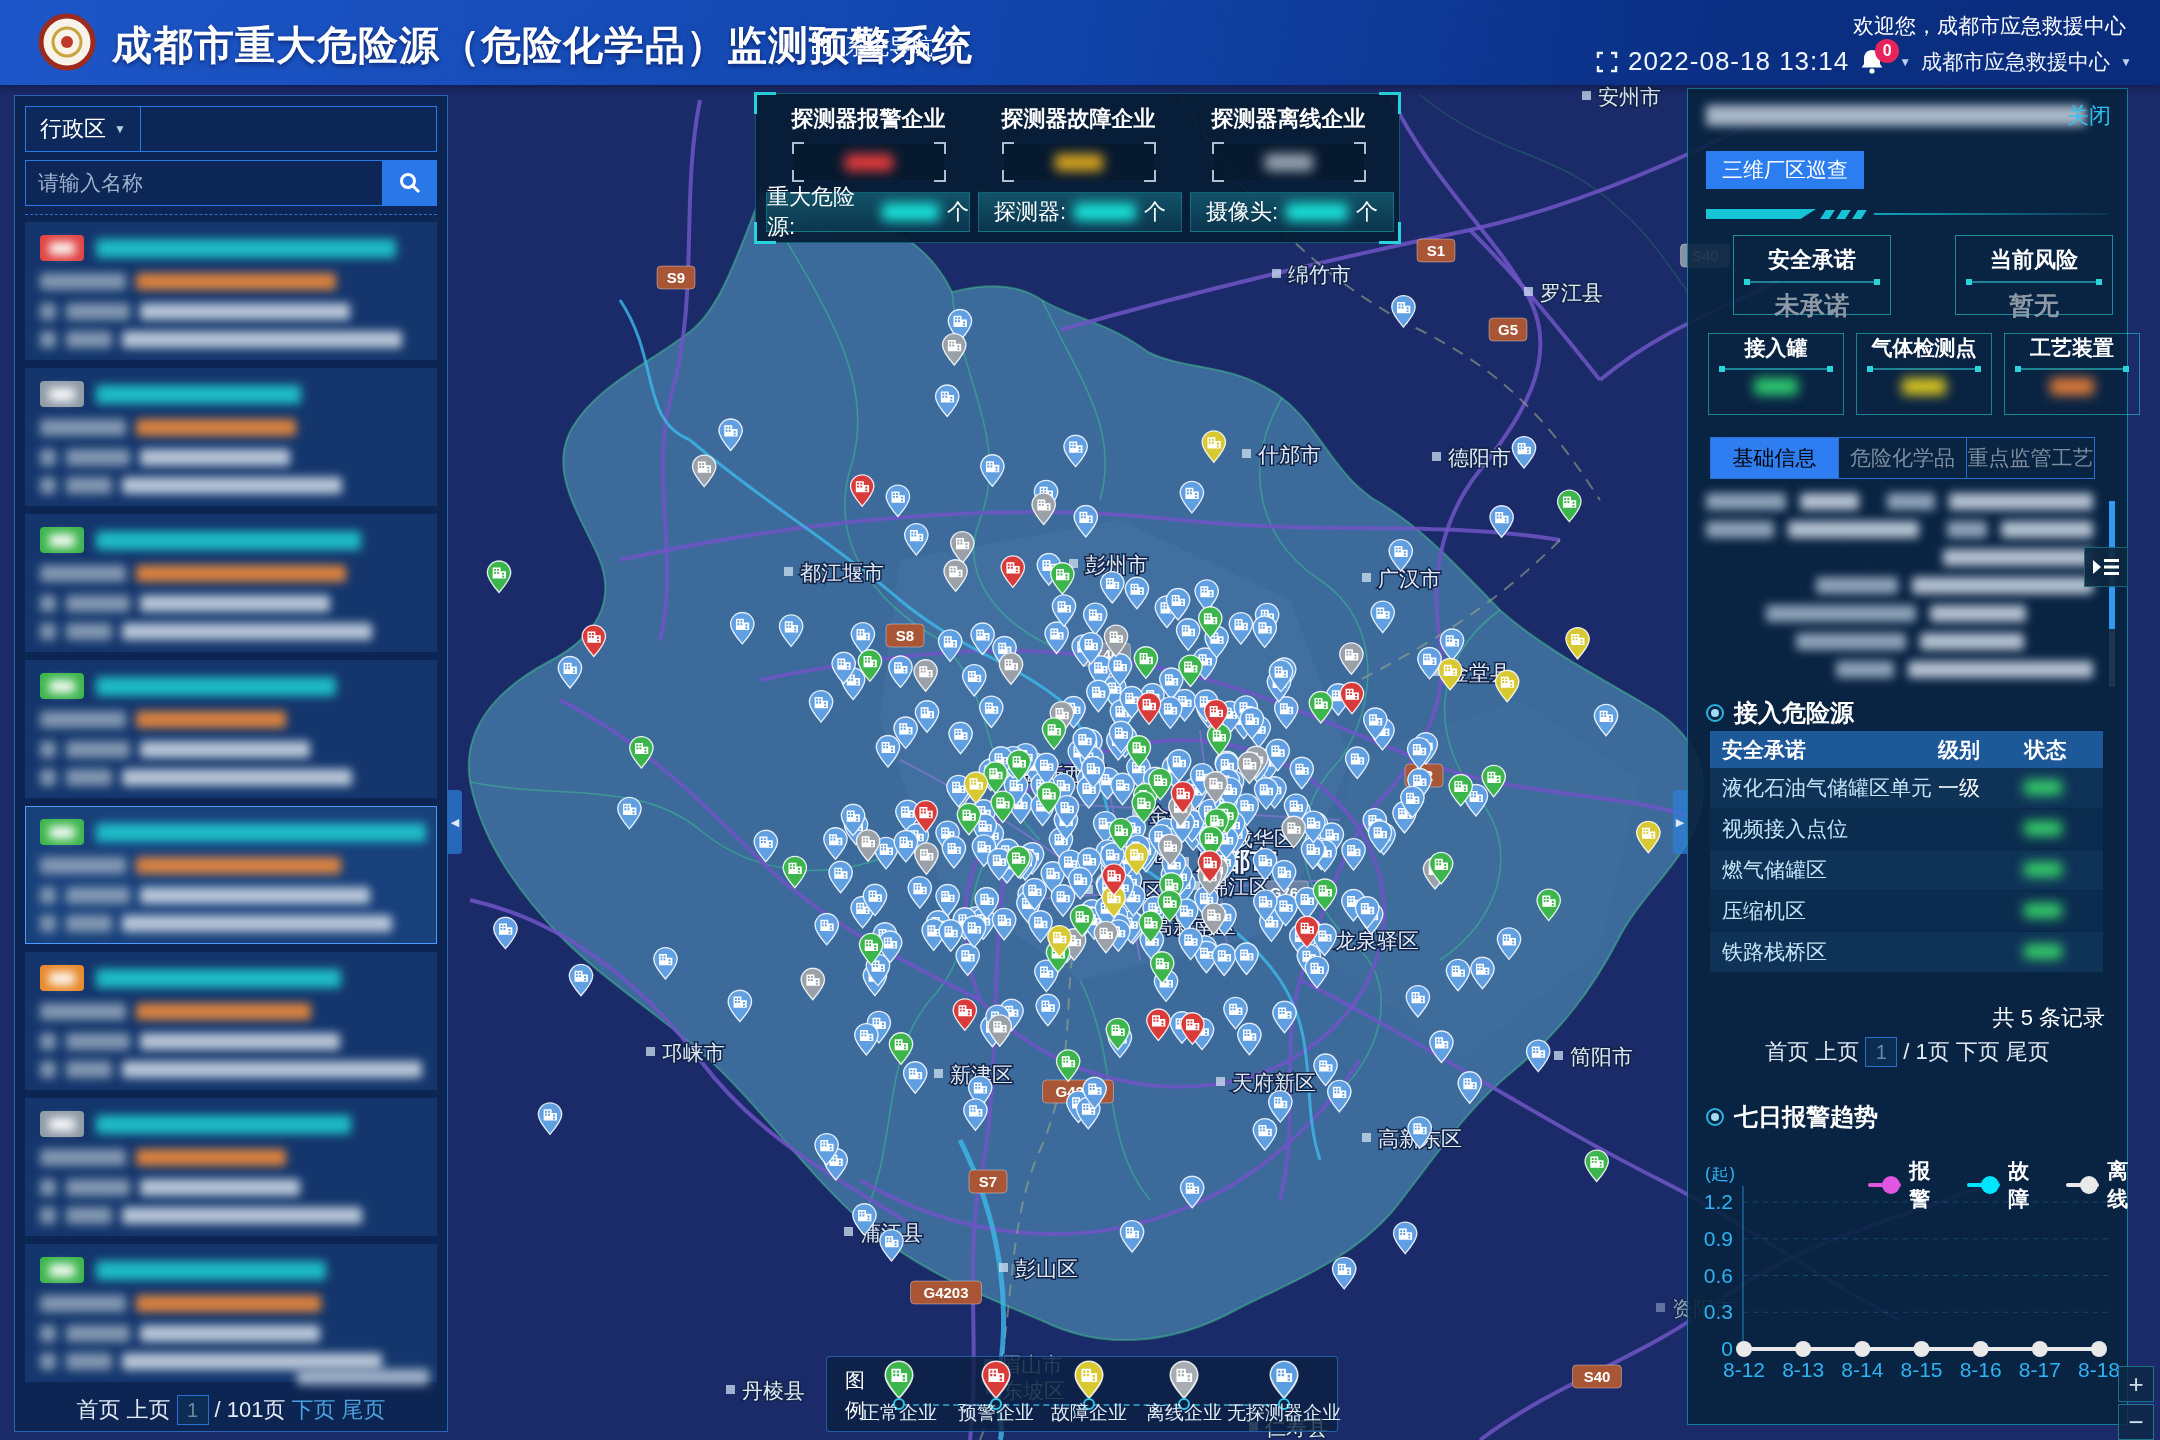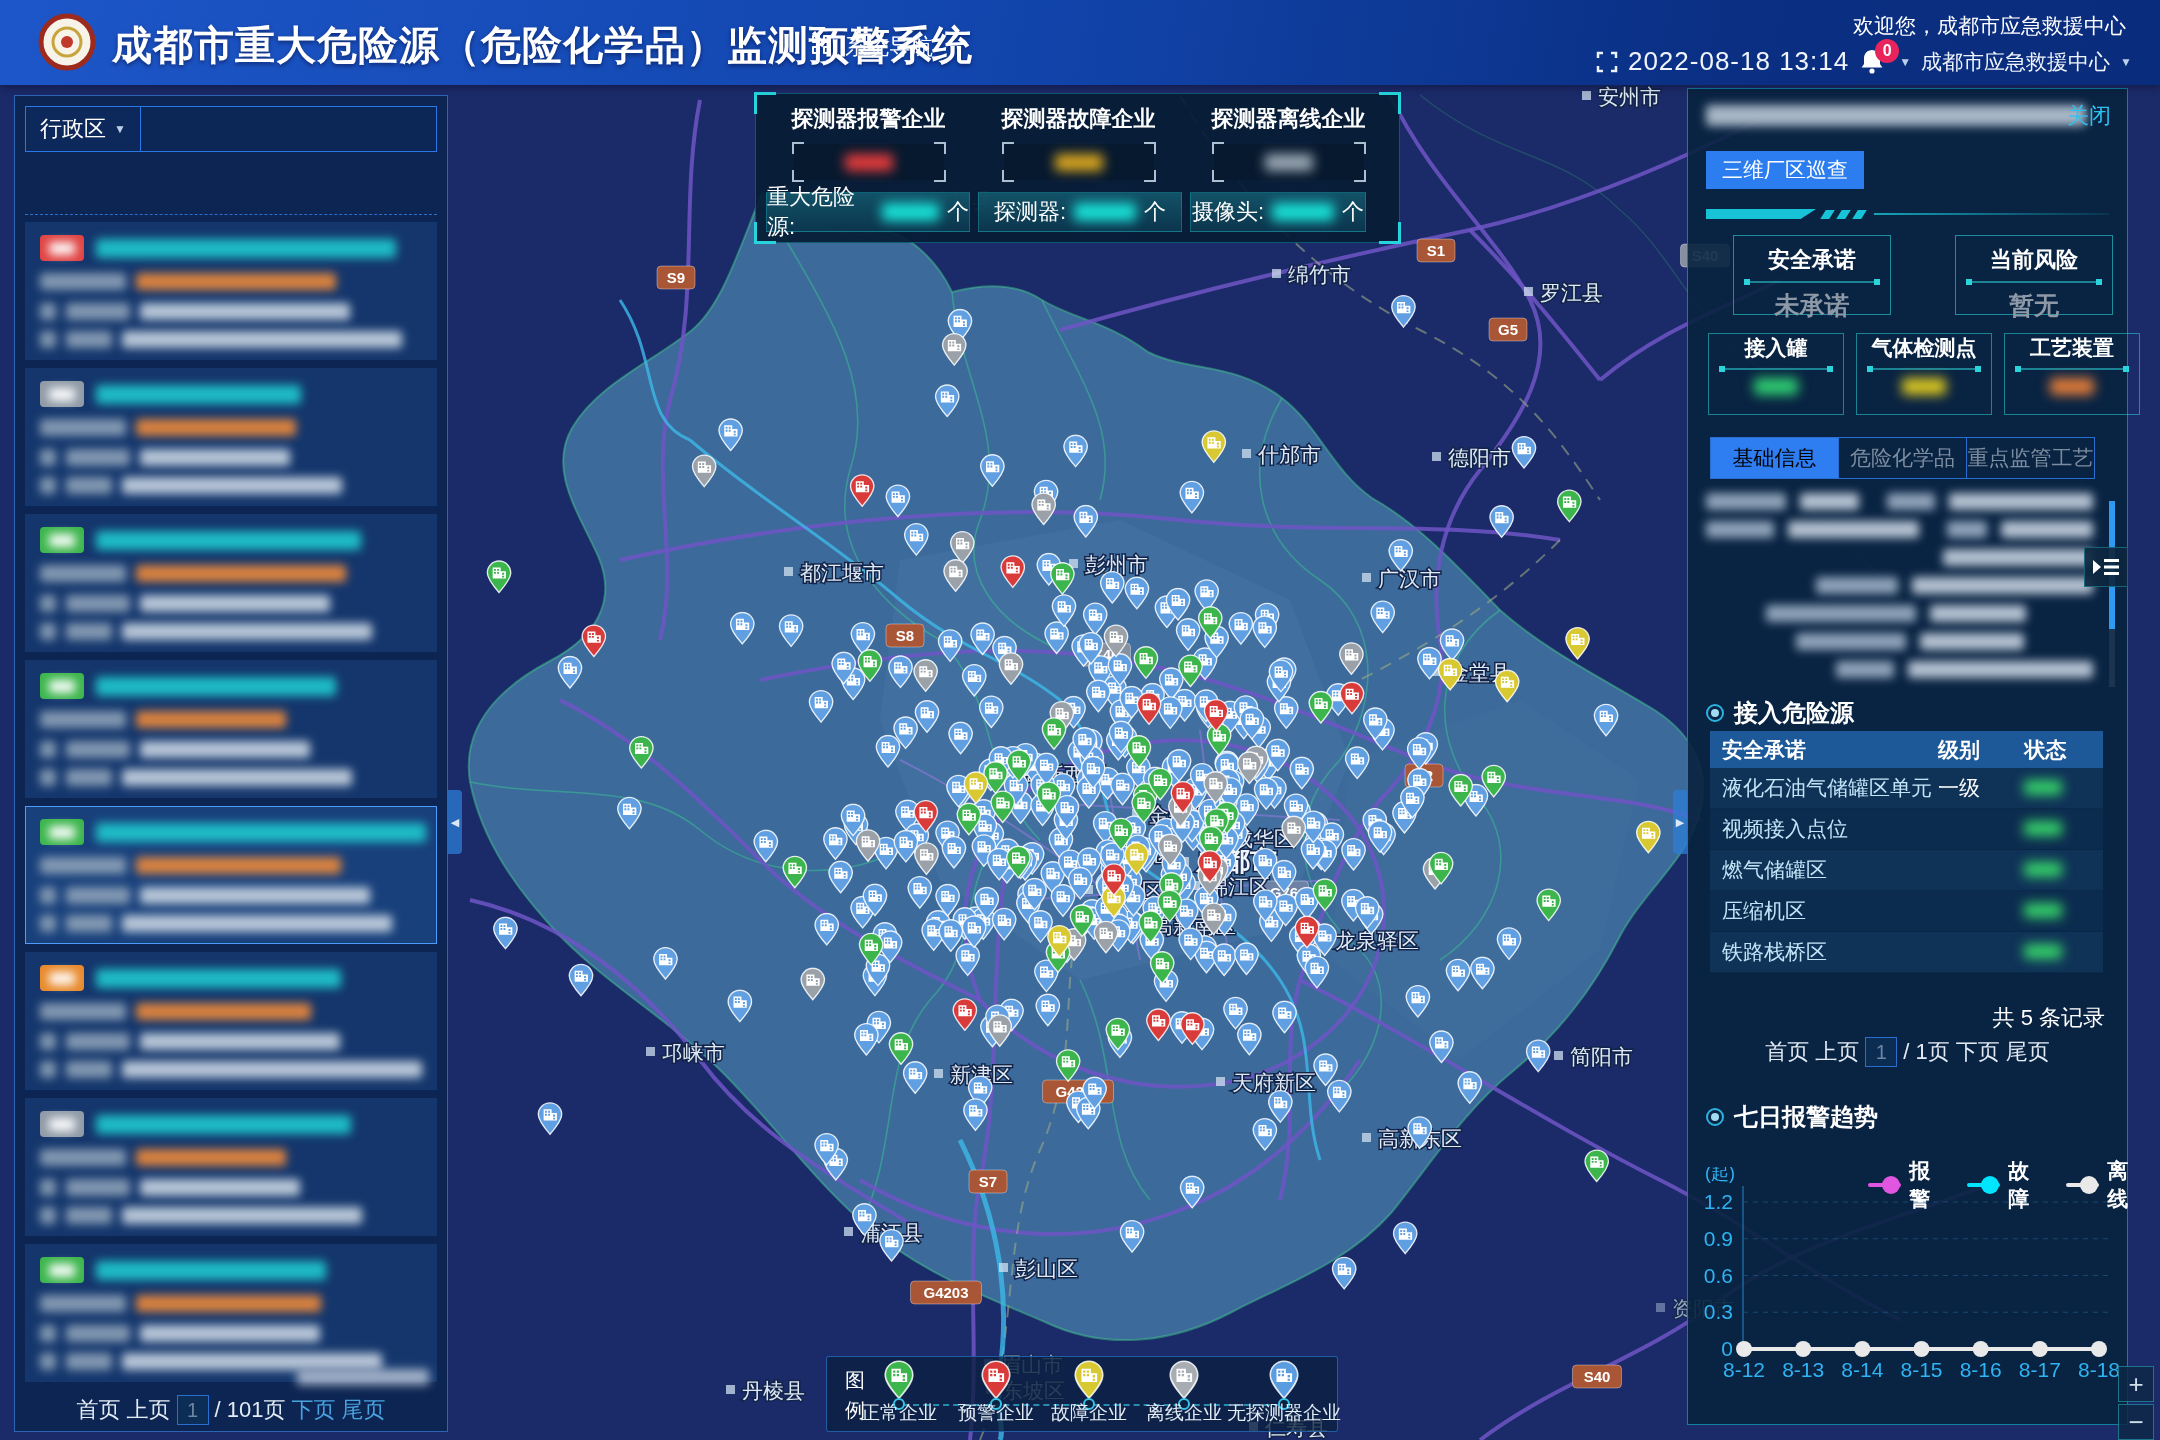--- a/index.html
+++ b/index.html
@@ -722,20 +722,29 @@
 </header>
 
 <aside id="sidebar">
   <div class="frow">
     <div class="fsel">
       <span>行政区</span>
       <span class="caret">▼</span>
     </div>
     <div class="finput"></div>
   </div>
+  <div class="srow">
+    <input class="sinput" placeholder="请输入名称" style="">
+    <button class="sbtn">
+      <svg width="24" height="24" viewBox="0 0 24 24" fill="none" stroke="#fff" stroke-width="3">
+        <circle cx="10" cy="10" r="6.5"></circle>
+          <path d="M15 15l6 6"></path>
+      </svg>
+    </button>
+  </div>
   <div class="sdash"></div>
   <div id="cards">
       <div class="card">
         <div class="cbadge" style="background: rgb(224, 67, 67);">
           <i class="bb" style="width:26px;height:13px;background:#fff;opacity:.95"></i>
         </div>
         <div class="cname bb" style="width: 300px;"></div>
         <div class="crow" style="top: 50px;">
           <i class="bb" style="width:86px;background:#8ea2b8"></i>
           <i class="bb" style="width:200px;background:#ef8a3a"></i>
@@ -945,21 +954,21 @@
       <div class="stbox" style="left: 10px; width: 204px;">
         <span>重大危险源:</span>
         <span class="blob" style="width: 62px; height: 18px; background: rgb(25, 224, 214);"></span>
         <span>个</span>
       </div>
       <div class="stbox" style="left: 222px; width: 204px;">
         <span>探测器:</span>
         <span class="blob" style="width: 62px; height: 18px; background: rgb(25, 224, 214);"></span>
         <span>个</span>
       </div>
-      <div class="stbox" style="left: 434px; width: 176px;">
+      <div class="stbox" style="left: 434px; width: 204px;">
         <span>摄像头:</span>
         <span class="blob" style="width: 62px; height: 18px; background: rgb(25, 224, 214);"></span>
         <span>个</span>
       </div>
     </div>
 </div>
 
 <div id="legendp">
   <div class="lg-title">图例</div>
   <div class="lg-line"></div>

